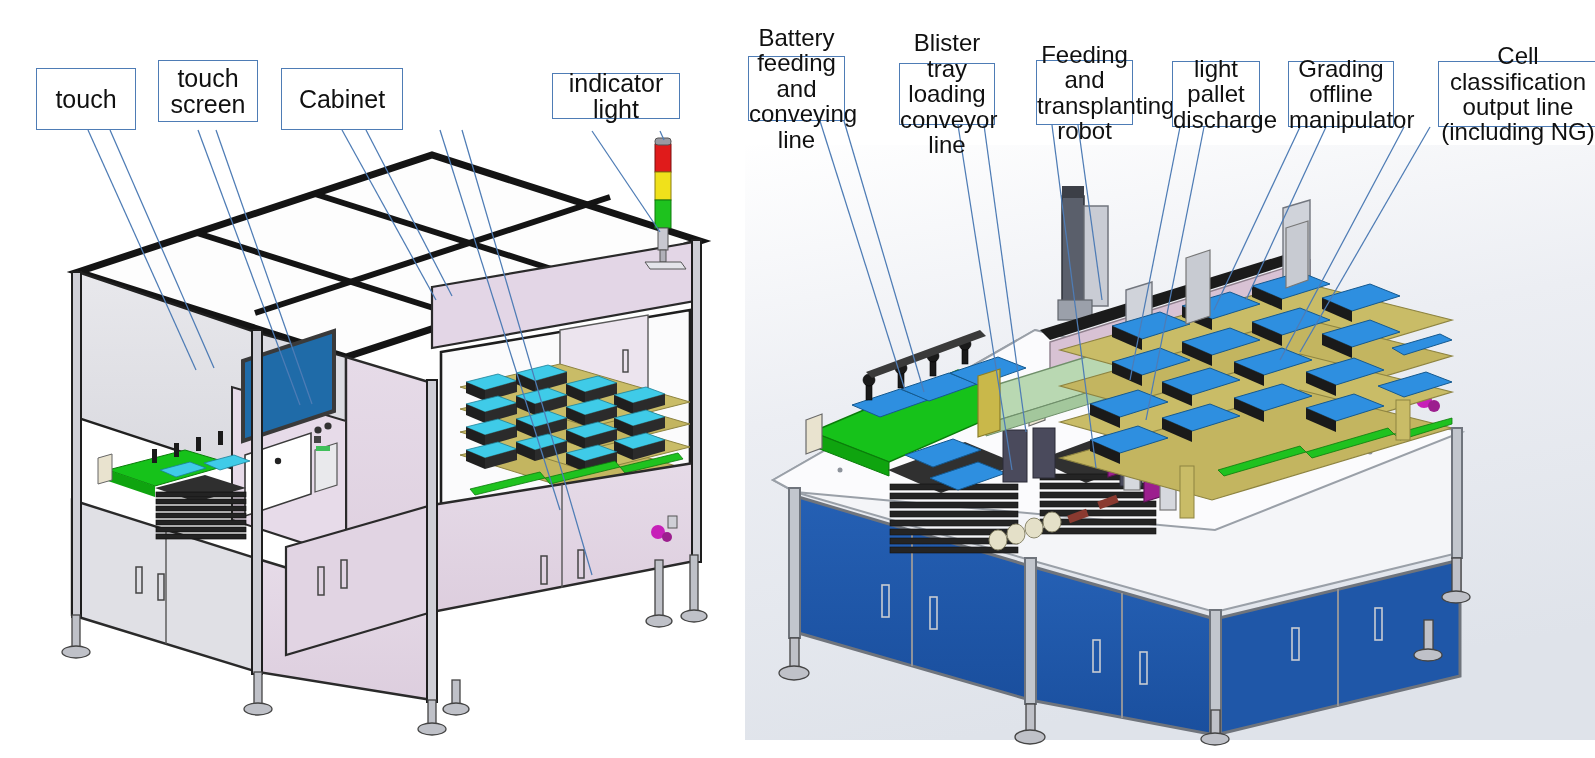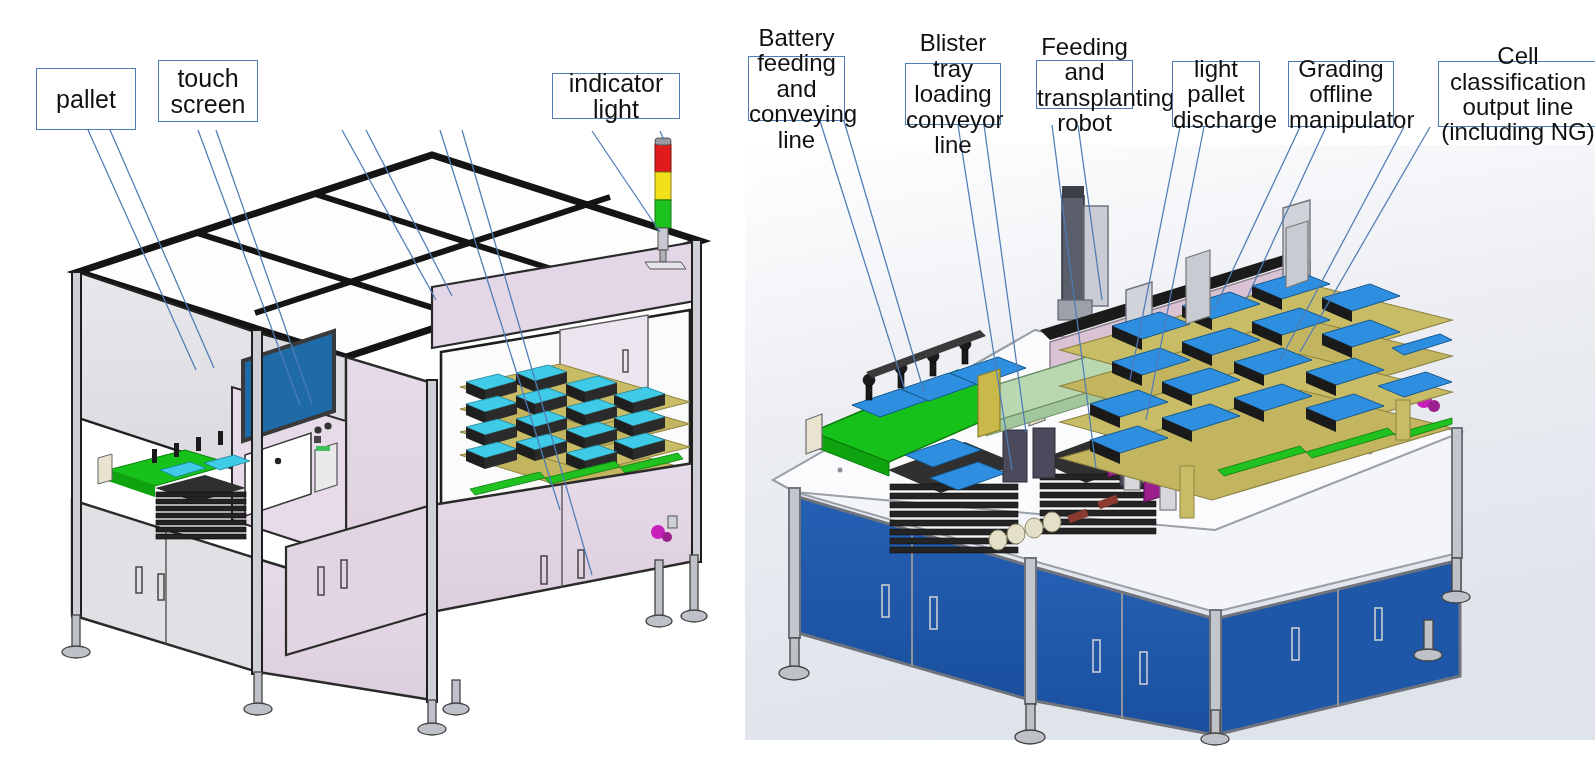--- a/index.html
+++ b/index.html
@@ -512,36 +512,39 @@
     <path class="ld" d="M 1300 127 L 1214 310"></path>
     <path class="ld" d="M 1326 127 L 1246 300"></path>
   </g>
   <g>
     <path class="ld" d="M 1404 127 L 1280 360"></path>
     <path class="ld" d="M 1430 127 L 1300 352"></path>
   </g>
 </svg>
 
 <div class="callout" id="c-l0" style="left: 36px; top: 68px; width: 100px; height: 62px; font-size: 25px;">
-  <span>pallet</span>
+  <span>touch</span>
 </div>
 <div class="callout" id="c-l1" style="left: 158px; top: 60px; width: 100px; height: 62px; font-size: 25px;">
   <span>touch screen</span>
 </div>
+<div class="callout" id="c-l2" style="left: 281px; top: 68px; width: 122px; height: 62px; font-size: 25px;">
+  <span>Cabinet</span>
+</div>
 <div class="callout" id="c-l4" style="left: 552px; top: 73px; width: 128px; height: 46px; font-size: 25px;">
   <span>indicator light</span>
 </div>
 
 <div class="callout" id="c-r0" style="left: 748px; top: 56px; width: 97px; height: 65px; font-size: 24px;">
   <span>Battery feeding and conveying line</span>
 </div>
-<div class="callout" id="c-r1" style="left: 899px; top: 63px; width: 96px; height: 62px; font-size: 24px; margin-left: 6px;">
+<div class="callout" id="c-r1" style="left: 899px; top: 63px; width: 96px; height: 62px; font-size: 24px;">
   <span>Blister tray loading conveyor line</span>
 </div>
-<div class="callout" id="c-r2" style="left: 1036px; top: 60px; width: 97px; height: 49px; font-size: 24px; justify-content: center;">
+<div class="callout" id="c-r2" style="left: 1036px; top: 60px; width: 97px; height: 65px; font-size: 24px; justify-content: center;">
   <span>Feeding and transplanting robot</span>
 </div>
 <div class="callout" id="c-r3" style="left: 1172px; top: 61px; width: 88px; height: 66px; font-size: 24px;">
   <span>light pallet discharge</span>
 </div>
 <div class="callout" id="c-r4" style="left: 1288px; top: 61px; width: 106px; height: 66px; font-size: 24px;">
   <span>Grading offline manipulator</span>
 </div>
 <div class="callout" id="c-r5" style="left: 1438px; top: 61px; width: 160px; height: 66px; font-size: 24px;">
   <span>Cell classification output line (including NG)</span>

